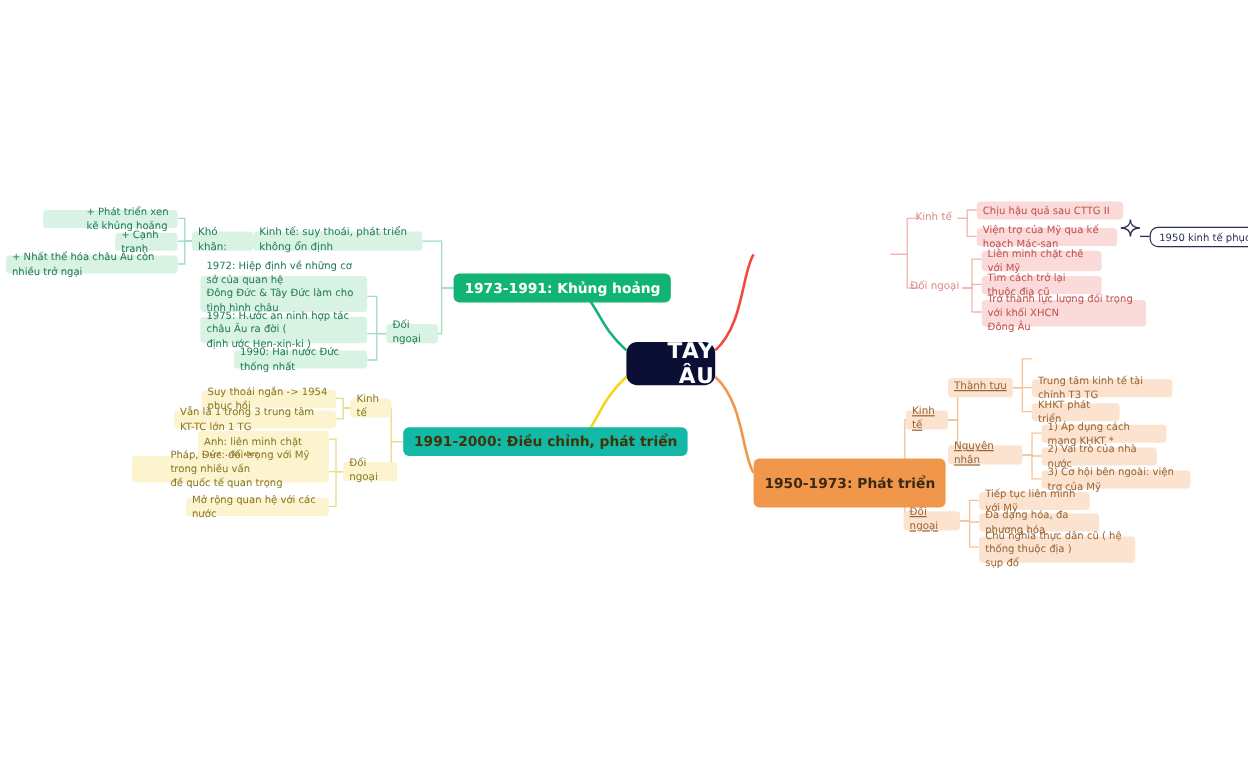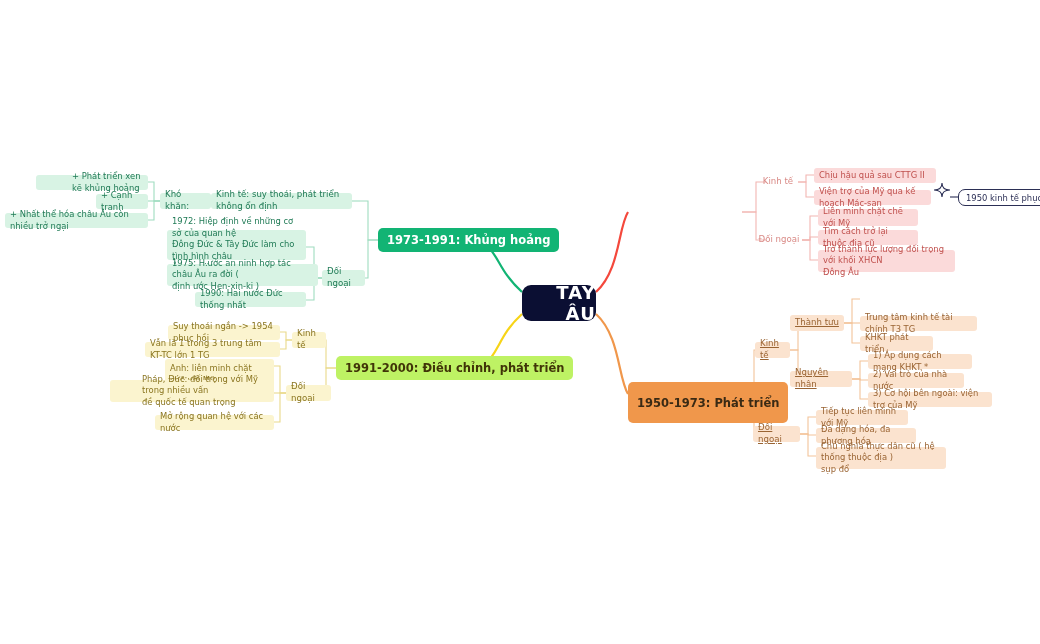--- a/index.html
+++ b/index.html
@@ -22,21 +22,21 @@
   }
 
   
   .pill{
     border-radius:5px;display:flex;align-items:center;
     font-size:11.5px;font-weight:700;padding:0 9px;white-space:nowrap;
   }
   .pill.red{background:#f4483c;color:#ffffff;}
   .pill.green{background:#12b474;color:#ffffff;justify-content:center;}
   .pill.orange{background:#f0974b;color:#3a2a14;}
-  .pill.yellow{background:#bef264;color:#403408;}
+  .pill.yellow{background:#14b8a6;color:#403408;}
 
   
   .leaf{
     border-radius:3px;font-size:8.4px;line-height:1.38;
     padding:3px 5px;white-space:pre-line;display:flex;align-items:center;
   }
   .leaf.mid{font-size:8.6px;}
 
   .g-fill{background:#d8f3e4;color:#1f7a55;}
   .g-plain{background:#d8f3e4;color:#1f7a55;}
@@ -228,21 +228,21 @@
 
   <div class="node leaf mid g-plain ta-c" style="left:322px;top:270px;width:43px;height:16px;">
     <span>Đối ngoại</span>
   </div>
 
   <div class="node leaf g-fill" style="left:167px;top:230px;width:139px;height:30px;">
     <span>1972: Hiệp định về những cơ sở của quan hệ
 Đông Đức &amp; Tây Đức làm cho tình hình châu
 Âu dịu đi.</span>
   </div>
-  <div class="node leaf g-fill" style="left:167px;top:264px;width:151px;height:22px;">
+  <div class="node leaf g-fill" style="left:167px;top:264px;width:139px;height:22px;">
     <span>1975: H.ước an ninh hợp tác châu Âu ra đời (
 định ước Hen-xin-ki )</span>
   </div>
   <div class="node leaf g-fill ta-r" style="left:195px;top:292px;width:111px;height:15px;">
     <span>1990: Hai nước Đức thống nhất</span>
   </div>
 
   <div class="node pill yellow" style="left:336px;top:356px;height:24px;">
     <span>1991-2000: Điều chỉnh, phát triển</span>
   </div>

